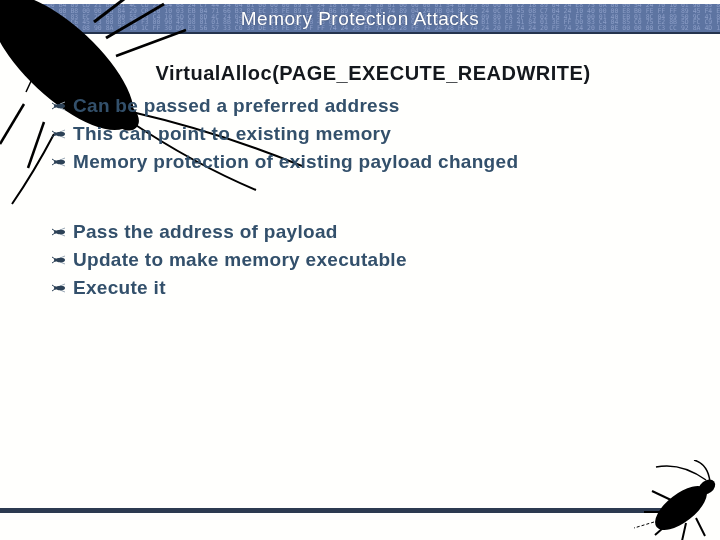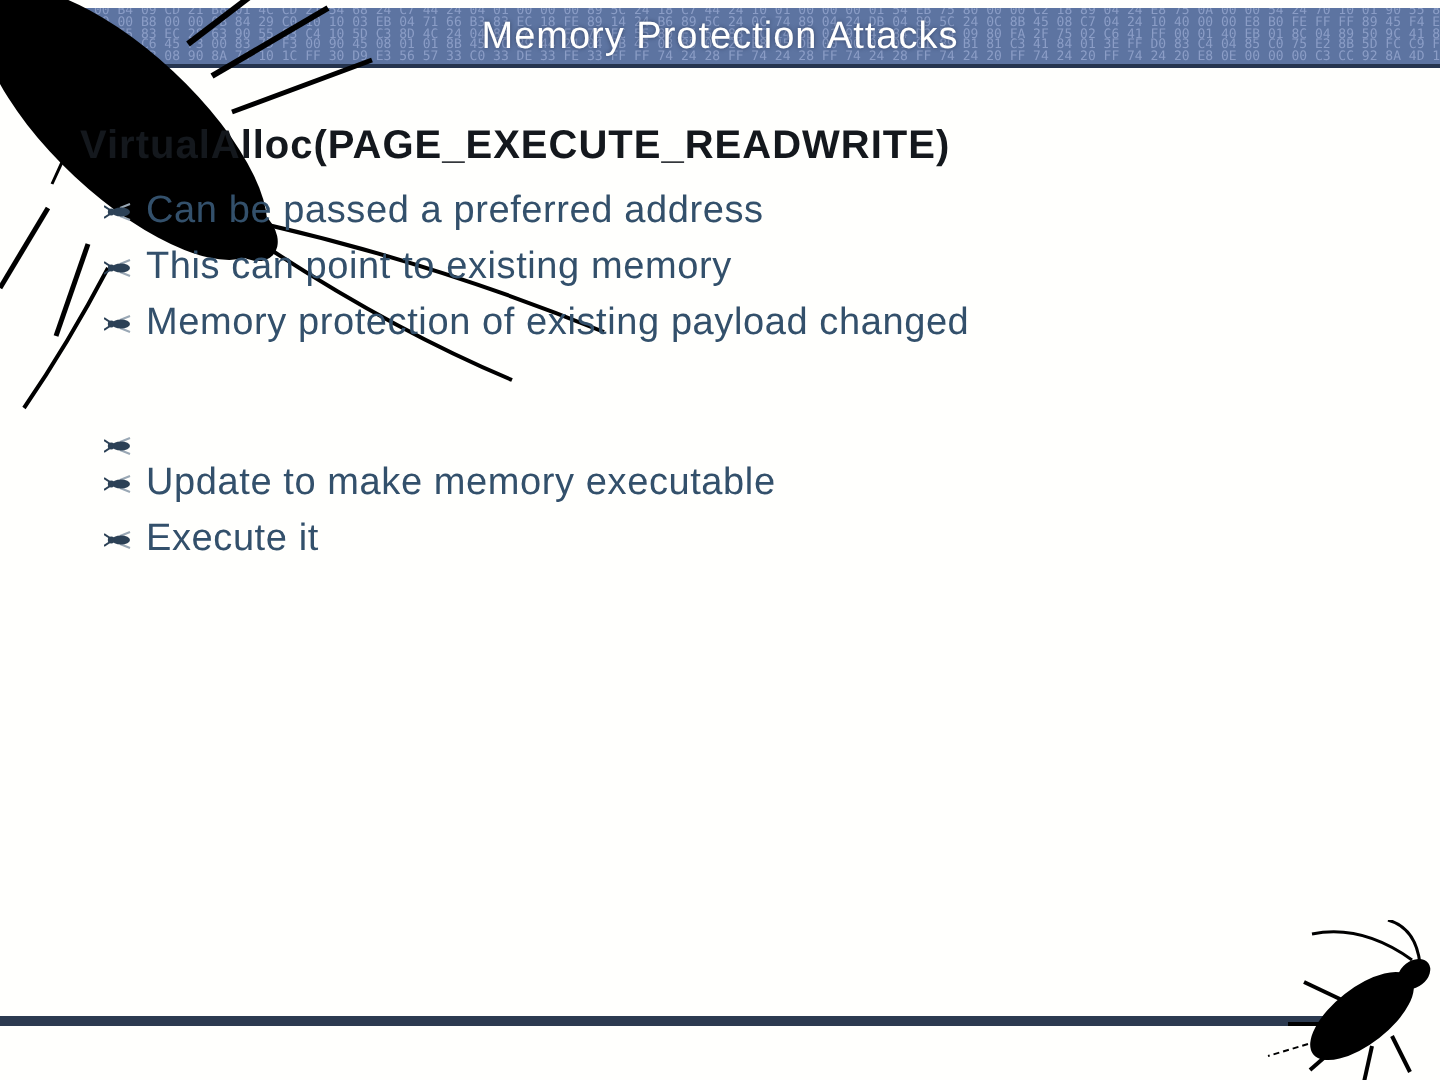--- a/index.html
+++ b/index.html
@@ -14,24 +14,24 @@
           font-family:"DejaVu Sans Mono", monospace;font-size:6.5px;line-height:5.8px;
           white-space:nowrap;letter-spacing:0px;user-select:none;}
   .hex-bg div{white-space:nowrap;}
   .title{position:absolute;top:0;left:0;width:720px;height:28px;line-height:29px;
          margin:0;text-align:center;color:#ffffff;font-size:19px;font-weight:normal;
          letter-spacing:0.5px;text-shadow:0 0 2px rgba(25,35,58,.55);}
 
   
   .content{position:absolute;top:60px;left:40px;right:14px;}
   .section-heading{margin:0 0 6px 0;font-size:20px;line-height:26px;font-weight:bold;
-         color:#14181d;letter-spacing:0.5px;}
+         color:#14181d;letter-spacing:0.5px;text-align:center;}
   .bullets{list-style:none;margin:0;padding:0;}
   .bullet{display:flex;align-items:center;gap:6px;padding-left:12px;
-          font-size:19px;line-height:28px;font-weight:normal;color:#33506b;
+          font-size:19px;line-height:28px;font-weight:bold;color:#33506b;
           letter-spacing:0.3px;}
   .bullet .fly{flex:0 0 auto;}
   .section + .section{margin-top:42px;}
 
   
   .footer-line{position:absolute;top:508px;left:0;width:692px;height:5px;background:#2c3a50;}
   .logo{position:absolute;top:515px;left:0;width:720px;text-align:center;
         font-size:20px;font-weight:bold;color:#10151c;letter-spacing:0.5px;margin-top:31px;}
   .logo svg{vertical-align:-4px;margin:0 -1px;overflow:visible;}
 
@@ -132,20 +132,21 @@
                 <path d="M8 3 L13 1"></path>
                 <path d="M8 7 L13 9"></path>
               </g>
             <g stroke="#2c4156" stroke-width="1">
                 <path d="M3 4 L0 2"></path>
                 <path d="M3 6 L0 8"></path>
               </g>
             <ellipse cx="8.5" cy="5" rx="4.5" ry="2.3" fill="#2c4156"></ellipse>
             <circle cx="3.6" cy="5" r="1.7" fill="#2c4156"></circle>
           </svg>
+          <span>Pass the address of payload</span>
         </li>
         <li class="bullet">
           <svg class="fly" width="15" height="10" viewBox="0 0 15 10">
             <g stroke="#9aa8b5" stroke-width="1">
                 <path d="M8 3 L13 1"></path>
                 <path d="M8 7 L13 9"></path>
               </g>
             <g stroke="#2c4156" stroke-width="1">
                 <path d="M3 4 L0 2"></path>
                 <path d="M3 6 L0 8"></path>

